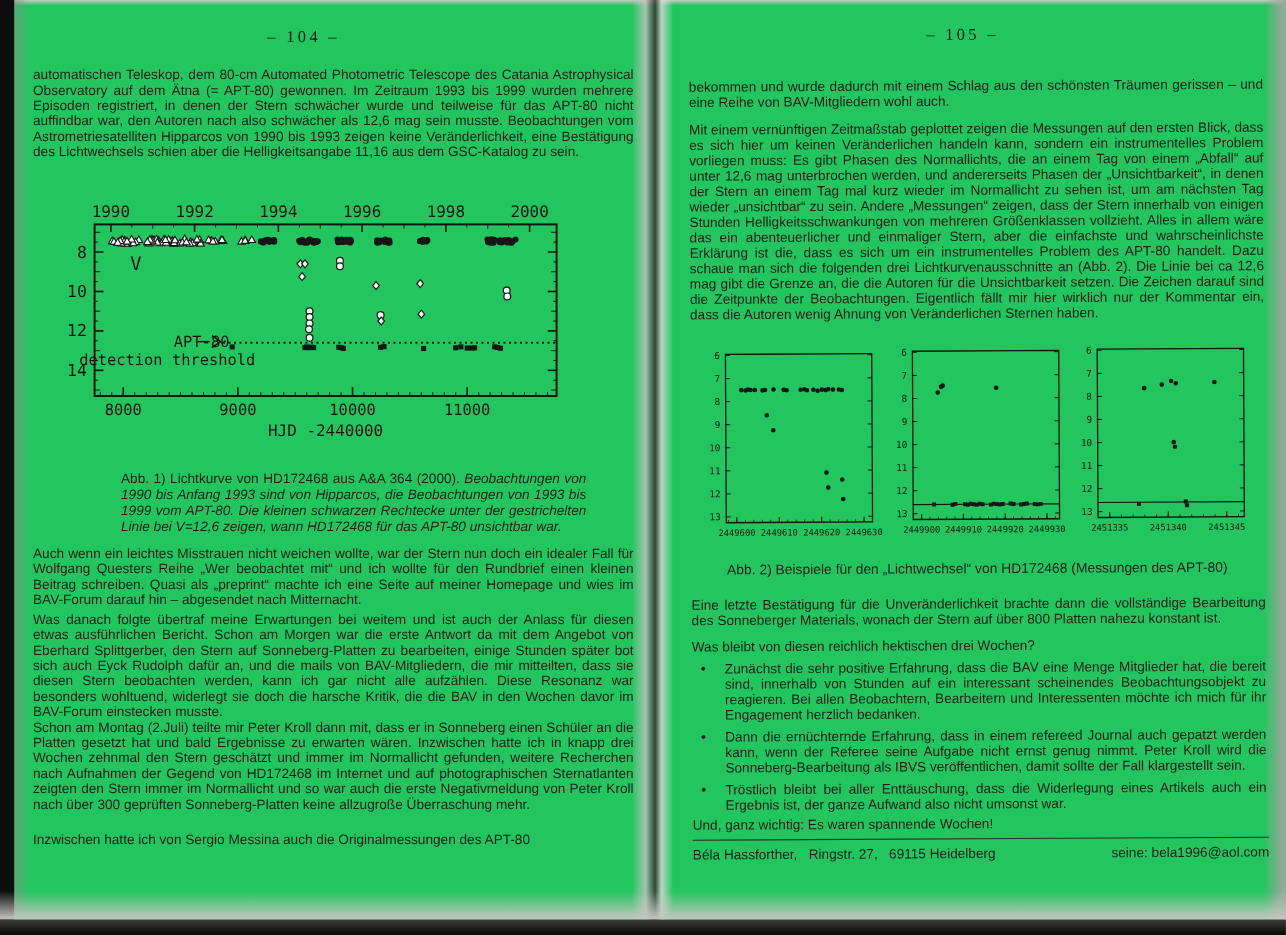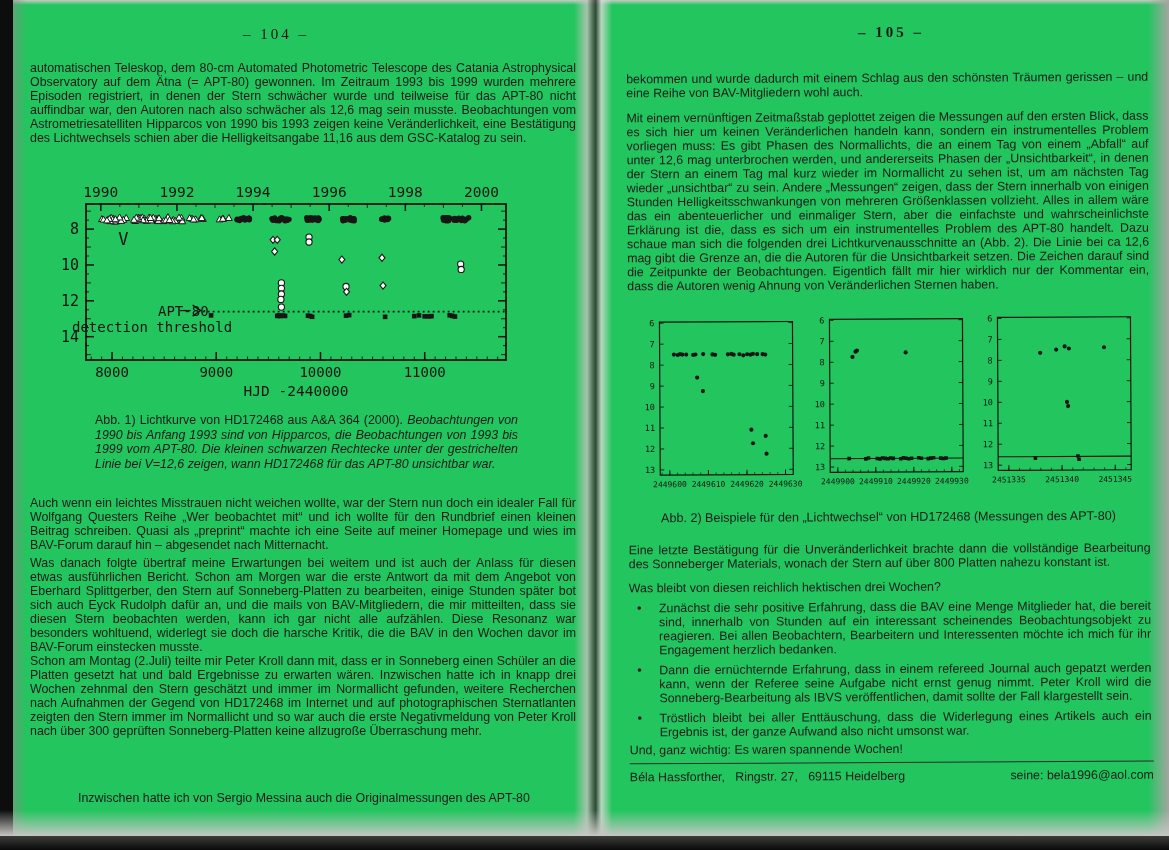--- a/index.html
+++ b/index.html
@@ -12,21 +12,21 @@
   .edge-right{left:1148px;top:0;width:21px;height:850px;background:linear-gradient(90deg,rgba(249,249,245,0),#a5a5a1);}
   .edge-bottom-shade{left:0;top:810px;width:1169px;height:26px;background:linear-gradient(180deg,rgba(233,233,229,0),#c6c6c2);}
   .edge-bottom{left:0;top:836px;width:1169px;height:14px;background:linear-gradient(180deg,#3c3c3a,#090909);}
   .gutter{left:574px;top:0;width:38px;height:850px;opacity:.8;
           background:linear-gradient(90deg,rgba(240,240,236,0) 0%,#c4c4c0 34%,#57544f 50%,#2f2d2a 57%,#dcdcd8 72%,rgba(249,249,245,0) 100%);}
   .page{position:absolute;top:0;height:850px;}
   .page-left{left:0;width:600px;}
   .page-right{left:608px;width:561px;transform:rotate(-0.3deg);transform-origin:50% 50%;}
   .pageno{position:absolute;font-family:"Liberation Serif",serif;font-size:15px;letter-spacing:3px;color:#151515;}
   p.just{position:absolute;margin:0;text-align:justify;font-size:12.4px;line-height:14px;color:#1b1b1b;}
-  .caption{position:absolute;margin:0;font-size:12.4px;line-height:14.6px;text-align:justify;}
+  .caption{position:absolute;margin:15px;font-size:12.4px;line-height:14.6px;text-align:justify;}
   .caption i{font-style:italic;}
   .caption2{position:absolute;margin:0;font-size:12.6px;text-align:center;}
   .bullet-item{position:absolute;}
   .bdot{position:absolute;left:0;top:-1px;font-size:13px;}
   .btext{display:block;margin-left:22px;text-align:justify;font-size:12.4px;line-height:14px;}
   .closing{position:absolute;margin:0;font-size:12.4px;}
   .footer{position:absolute;border-top:1.4px solid #2b2b2b;display:flex;justify-content:space-between;
           font-size:12.4px;padding-top:6px;}
   .footer span{white-space:pre;}
   .chart{position:absolute;}
@@ -391,25 +391,25 @@
     <p class="caption" style="left:95px;top:413px;width:423px;">
       <span>Abb. 1) Lichtkurve von HD172468 aus A&amp;A 364 (2000). </span><i>Beobachtungen von 1990 bis Anfang 1993 sind von Hipparcos, die Beobachtungen von 1993 bis 1999 vom APT-80. Die kleinen schwarzen Rechtecke unter der gestrichelten Linie bei V=12,6 zeigen, wann HD172468 für das APT-80 unsichtbar war.</i>
     </p>
 
     <p class="just" style="left:30px;top:496px;width:546px;">Auch wenn ein leichtes Misstrauen nicht weichen wollte, war der Stern nun doch ein idealer Fall für Wolfgang Questers Reihe „Wer beobachtet mit“ und ich wollte für den Rundbrief einen kleinen Beitrag schreiben. Quasi als „preprint“ machte ich eine Seite auf meiner Homepage und wies im BAV-Forum darauf hin – abgesendet nach Mitternacht.</p>
 
     <p class="just" style="left:30px;top:556px;width:546px;">Was danach folgte übertraf meine Erwartungen bei weitem und ist auch der Anlass für diesen etwas ausführlichen Bericht. Schon am Morgen war die erste Antwort da mit dem Angebot von Eberhard Splittgerber, den Stern auf Sonneberg-Platten zu bearbeiten, einige Stunden später bot sich auch Eyck Rudolph dafür an, und die mails von BAV-Mitgliedern, die mir mitteilten, dass sie diesen Stern beobachten werden, kann ich gar nicht alle aufzählen. Diese Resonanz war besonders wohltuend, widerlegt sie doch die harsche Kritik, die die BAV in den Wochen davor im BAV-Forum einstecken musste.</p>
 
     <p class="just" style="left:30px;top:654px;width:546px;">Schon am Montag (2.Juli) teilte mir Peter Kroll dann mit, dass er in Sonneberg einen Schüler an die Platten gesetzt hat und bald Ergebnisse zu erwarten wären. Inzwischen hatte ich in knapp drei Wochen zehnmal den Stern geschätzt und immer im Normallicht gefunden, weitere Recherchen nach Aufnahmen der Gegend von HD172468 im Internet und auf photographischen Sternatlanten zeigten den Stern immer im Normallicht und so war auch die erste Negativmeldung von Peter Kroll nach über 300 geprüften Sonneberg-Platten keine allzugroße Überraschung mehr.</p>
 
-    <p class="just" style="left:30px;top:791px;width:546px;margin-left:48px;">Inzwischen hatte ich von Sergio Messina auch die Originalmessungen des APT-80</p>
+    <p class="just" style="left:30px;top:756px;width:546px;">Inzwischen hatte ich von Sergio Messina auch die Originalmessungen des APT-80</p>
   </div>
 
   <div class="page page-right">
-    <div class="pageno" style="left:252px;top:24px;font-weight:bold;">–  105  –</div>
+    <div class="pageno" style="left:236px;top:24px;">–  105  –</div>
 
     <p class="just" style="left:20px;top:71px;width:522px;">bekommen und wurde dadurch mit einem Schlag aus den schönsten Träumen gerissen – und eine Reihe von BAV-Mitgliedern wohl auch.</p>
 
     <p class="just" style="left:20px;top:110px;width:522px;">Mit einem vernünftigen Zeitmaßstab geplottet zeigen die Messungen auf den ersten Blick, dass es sich hier um keinen Veränderlichen handeln kann, sondern ein instrumentelles Problem vorliegen muss: Es gibt Phasen des Normallichts, die an einem Tag von einem „Abfall“ auf unter 12,6 mag unterbrochen werden, und andererseits Phasen der „Unsichtbarkeit“, in denen der Stern an einem Tag mal kurz wieder im Normallicht zu sehen ist, um am nächsten Tag wieder „unsichtbar“ zu sein. Andere „Messungen“ zeigen, dass der Stern innerhalb von einigen Stunden Helligkeitsschwankungen von mehreren Größenklassen vollzieht. Alles in allem wäre das ein abenteuerlicher und einmaliger Stern, aber die einfachste und wahrscheinlichste Erklärung ist die, dass es sich um ein instrumentelles Problem des APT-80 handelt. Dazu schaue man sich die folgenden drei Lichtkurvenausschnitte an (Abb. 2). Die Linie bei ca 12,6 mag gibt die Grenze an, die die Autoren für die Unsichtbarkeit setzen. Die Zeichen darauf sind die Zeitpunkte der Beobachtungen. Eigentlich fällt mir hier wirklich nur der Kommentar ein, dass die Autoren wenig Ahnung von Veränderlichen Sternen haben.</p>
 
     <div class="chart chart-small" id="chart-s1" style="left:22px;top:312px;width:172px;height:188px;"><svg width="172" height="188">
           <rect x="30" y="9" width="133" height="153" fill="none" stroke="#141414" stroke-width="1.2"></rect>
           <line x1="30" y1="10.047945205479449" x2="34" y2="10.047945205479449" stroke="#141414" stroke-width="0.9"></line>
           <line x1="163" y1="10.047945205479449" x2="159" y2="10.047945205479449" stroke="#141414" stroke-width="0.9"></line>
           <text x="25" y="13.047945205479449" text-anchor="end" font-size="8.5">6</text>

